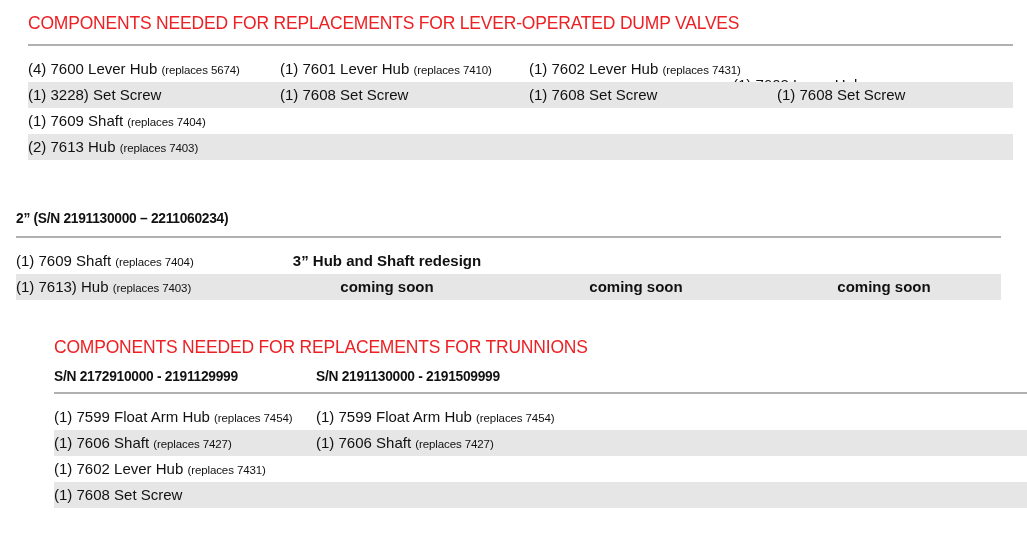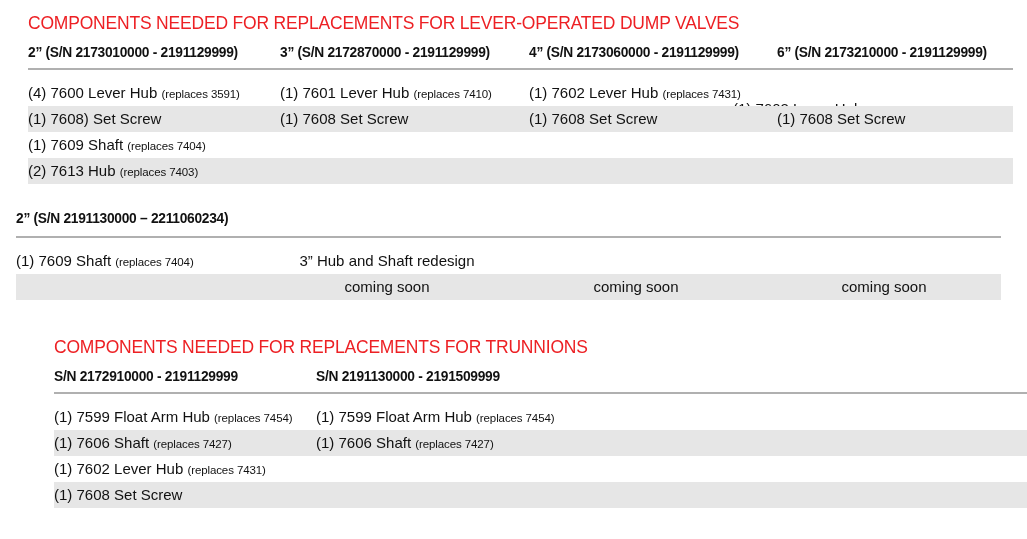--- a/index.html
+++ b/index.html
@@ -84,20 +84,21 @@
     font-size: 11.5px;
     letter-spacing: -0.1px;
   }
   .cell.center {
     text-align: center;
   }
   .cell.center .inner {
     display: block;
     width: 100%;
     text-align: center;
+    font-weight: bold;
   }
 
   
   .sub-head {
     font-size: 14.5px;
     font-weight: bold;
     color: #111111;
     white-space: nowrap;
     letter-spacing: -0.3px;
     transform: scaleX(0.95);
@@ -109,42 +110,36 @@
 <body>
 
 <div class="page">
 
   <div style="position:absolute; left:28px; top:12px; width:985px;">
 
     <div class="section-title">COMPONENTS NEEDED FOR REPLACEMENTS FOR LEVER-OPERATED DUMP VALVES</div>
 
     <div class="spacer-sm"></div>
 
-    <div class="col-head-row">
-      <div class="col-head" style="left:0px;">2” (S/N 2173010000 - 2191129999)</div>
-      <div class="col-head" style="left:252px;">3” (S/N 2172870000 - 2191129999)</div>
-      <div class="col-head" style="left:501px;">4” (S/N 2173060000 - 2191129999)</div>
-      <div class="col-head" style="left:749px;">6” (S/N 2173210000 - 2191129999)</div>
-    </div>
 
     <div class="rule"></div>
 
     <div class="spacer-sm"></div>
 
     <div class="tbl">
 
       <div class="row">
-        <div class="cell" style="left:0px;"><span>(4) 7600 Lever Hub </span><span class="small">(replaces 3591)</span></div>
+        <div class="cell" style="left:0px;"><span>(4) 7600 Lever Hub </span><span class="small">(replaces 5674)</span></div>
         <div class="cell" style="left:252px;"><span>(1) 7601 Lever Hub </span><span class="small">(replaces 7410)</span></div>
         <div class="cell" style="left:501px;"><span>(1) 7602 Lever Hub </span><span class="small">(replaces 7431)</span></div>
         <div class="cell" style="left:705px;margin-top:16px;"><span>(1) 7603 Lever Hub </span><span class="small">(replaces 7456)</span></div>
       </div>
 
       <div class="row alt">
-        <div class="cell" style="left:0px;"><span>(1) 7608) Set Screw</span><span class="small"></span></div>
+        <div class="cell" style="left:0px;"><span>(1) 3228) Set Screw</span><span class="small"></span></div>
         <div class="cell" style="left:252px;"><span>(1) 7608 Set Screw</span><span class="small"></span></div>
         <div class="cell" style="left:501px;"><span>(1) 7608 Set Screw</span><span class="small"></span></div>
         <div class="cell" style="left:749px;"><span>(1) 7608 Set Screw</span><span class="small"></span></div>
       </div>
 
       <div class="row">
         <div class="cell" style="left:0px;"><span>(1) 7609 Shaft </span><span class="small">(replaces 7404)</span></div>
         <div class="cell" style="left:252px;"><span></span><span class="small"></span></div>
         <div class="cell" style="left:501px;"><span></span><span class="small"></span></div>
         <div class="cell" style="left:749px;"><span></span><span class="small"></span></div>
@@ -173,20 +168,21 @@
     <div class="tbl">
 
       <div class="row">
         <div class="cell" style="left:0px;"><span>(1) 7609 Shaft </span><span class="small">(replaces 7404)</span></div>
         <div class="cell center" style="left:252px; width:238px;">
             <span class="inner">3” Hub and Shaft redesign</span>
           </div>
       </div>
 
       <div class="row alt">
+        <div class="cell" style="left:0px;"><span>(1) 7613) Hub </span><span class="small">(replaces 7403)</span></div>
         <div class="cell center" style="left:252px; width:238px;">
             <span class="inner">coming soon</span>
           </div>
         <div class="cell center" style="left:501px; width:238px;">
             <span class="inner">coming soon</span>
           </div>
         <div class="cell center" style="left:749px; width:238px;">
             <span class="inner">coming soon</span>
           </div>
       </div>

